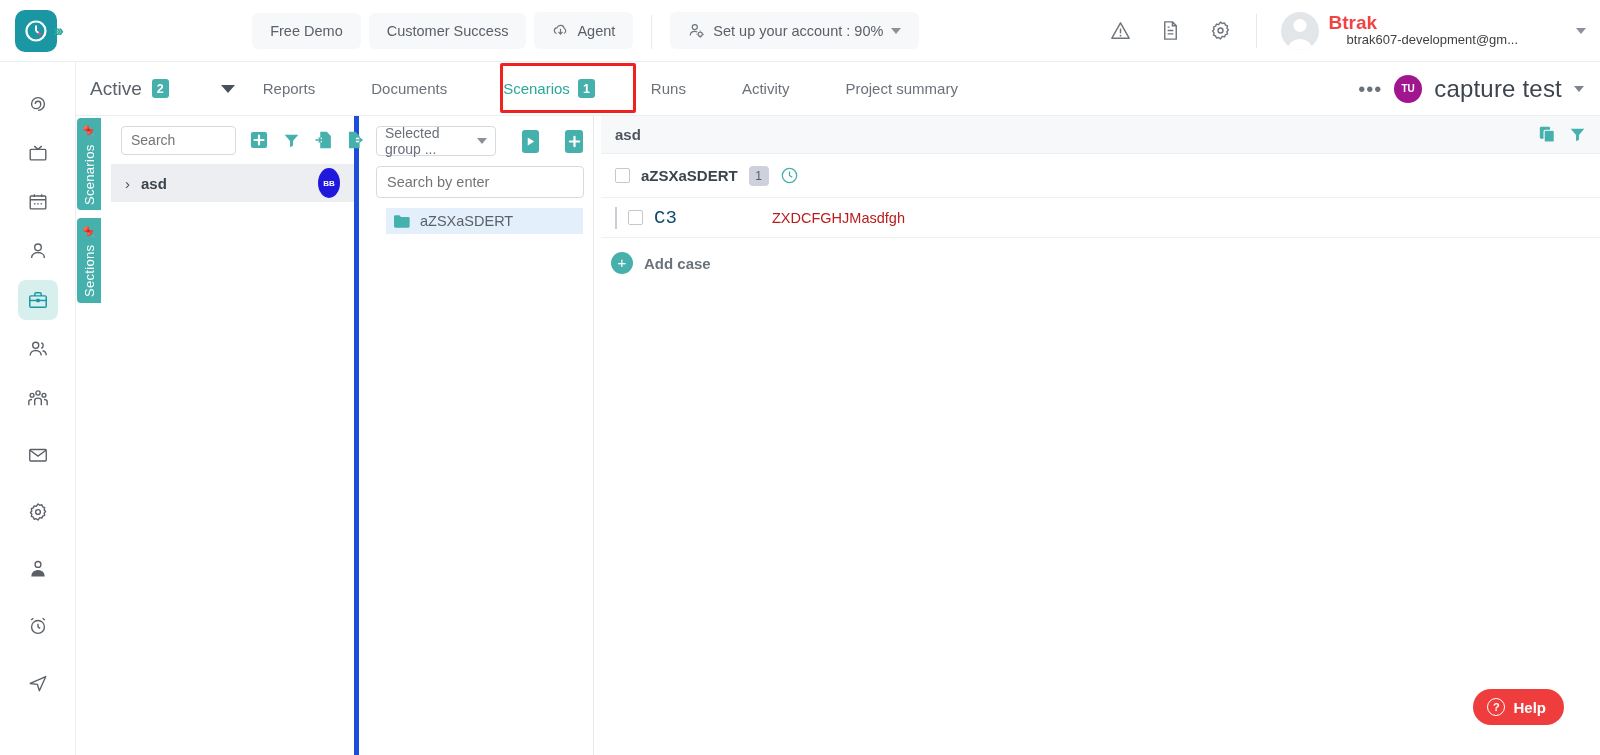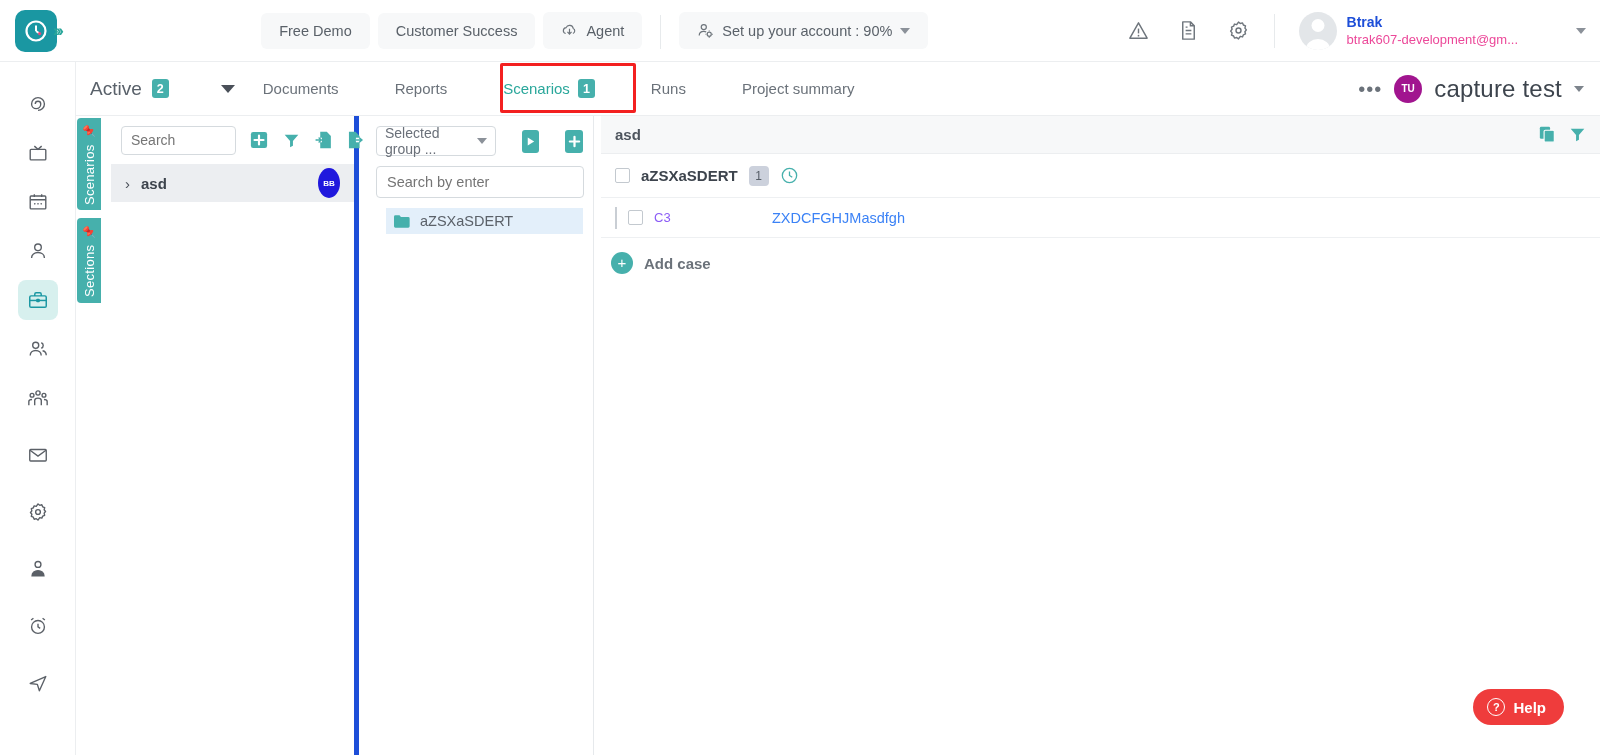--- a/index.html
+++ b/index.html
@@ -43,22 +43,22 @@
     width: 38px; height: 38px; border-radius: 50%; background: #e3e6e9; position: relative; overflow:hidden;
   }
   .avatar-photo::before {
     content:""; position:absolute; top:7px; left:50%; transform:translateX(-50%);
     width: 13px; height:13px; border-radius:50%; background:#fff;
   }
   .avatar-photo::after {
     content:""; position:absolute; bottom:-9px; left:50%; transform:translateX(-50%);
     width: 24px; height:20px; border-radius:50%; background:#fff;
   }
-  .acct-name { font-size: 14px; color: #1d4ed8; font-weight: 600; line-height: 17px; }
-  .acct-mail { font-size: 13px; color: #ec4899; line-height: 17px; }
+  .acct-name { font-size: 19px; color: #ef4444; font-weight: 600; line-height: 17px; }
+  .acct-mail { font-size: 13px; color: #404040; line-height: 17px; margin-left: 18px; }
   .caret { width:0;height:0;border-left:5px solid transparent;border-right:5px solid transparent;border-top:6px solid #8b9199; }
 
   
   .rail {
     position:absolute; top:62px; left:0; width: 76px; height: 693px;
     background:#fff; border-right:1px solid #eceef0;
     display:flex; flex-direction:column; align-items:center; padding-top: 22px; gap: 9px;
   }
   .rail-item {
     width: 40px; height: 40px; border-radius: 8px; display:flex; align-items:center; justify-content:center;
@@ -171,22 +171,22 @@
   }
   .group-name { font-size: 15px; color:#3d444d; font-weight:700; }
   .badge-grey {
     background:#ccd1dc; color:#555d66; font-size:12px; min-width:20px; height:20px; border-radius:4px;
     display:flex; align-items:center; justify-content:center; padding:0 5px;
   }
   .case-row {
     height: 40px; display:flex; align-items:center; padding: 0 14px; border-bottom:1px solid #eef0f2;
   }
   .case-bar { width: 2px; height: 22px; background:#c9ced4; margin-right: 11px; }
-  .case-code { font-size: 13px; color:#8b5cf6; width: 118px; margin-left: 11px;}
-  .case-title { font-size: 14.5px; color:#3b82f6; }
+  .case-code { font-size: 19px; color:#0c4a6e; width: 118px; margin-left: 11px; font-family: Liberation Mono, monospace;}
+  .case-title { font-size: 14.5px; color:#b91c1c; }
   .addcase { display:flex; align-items:center; gap: 11px; padding: 14px 14px 0 10px; cursor:pointer; }
   .plus-circle {
     width: 22px; height:22px; border-radius:50%; background:#46b0ac; color:#fff;
     display:flex; align-items:center; justify-content:center; font-size: 15px; line-height:0;
   }
   .addcase-label { font-size: 15px; color:#6b727a; font-weight:700; }
 
   
   .help-btn {
     position:absolute; right: 36px; bottom: 30px; height: 36px; border-radius: 18px;
@@ -361,31 +361,34 @@
     </div>
   </div>
 
   <div class="tabbar">
     <div class="active-sel">
       <span class="active-label">Active</span>
       <span class="badge-teal">2</span>
       <span class="tri-down"></span>
     </div>
     <div class="tab">
+      <span>Reports</span>
+    </div>
+    <div class="tab">
       <span>Documents</span>
-    </div>
-    <div class="tab">
-      <span>Reports</span>
     </div>
     <div class="tab active">
       <span>Scenarios</span>
       <span class="badge-teal">1</span>
     </div>
     <div class="tab">
       <span>Runs</span>
+    </div>
+    <div class="tab">
+      <span>Activity</span>
     </div>
     <div class="tab">
       <span>Project summary</span>
     </div>
 
     <div class="tabbar-right">
       <span class="dots">•••</span>
       <span class="avatar-tu">TU</span>
       <span class="project-name">capture test</span>
       <span class="caret" style="border-top-color:#7d848c;"></span>

